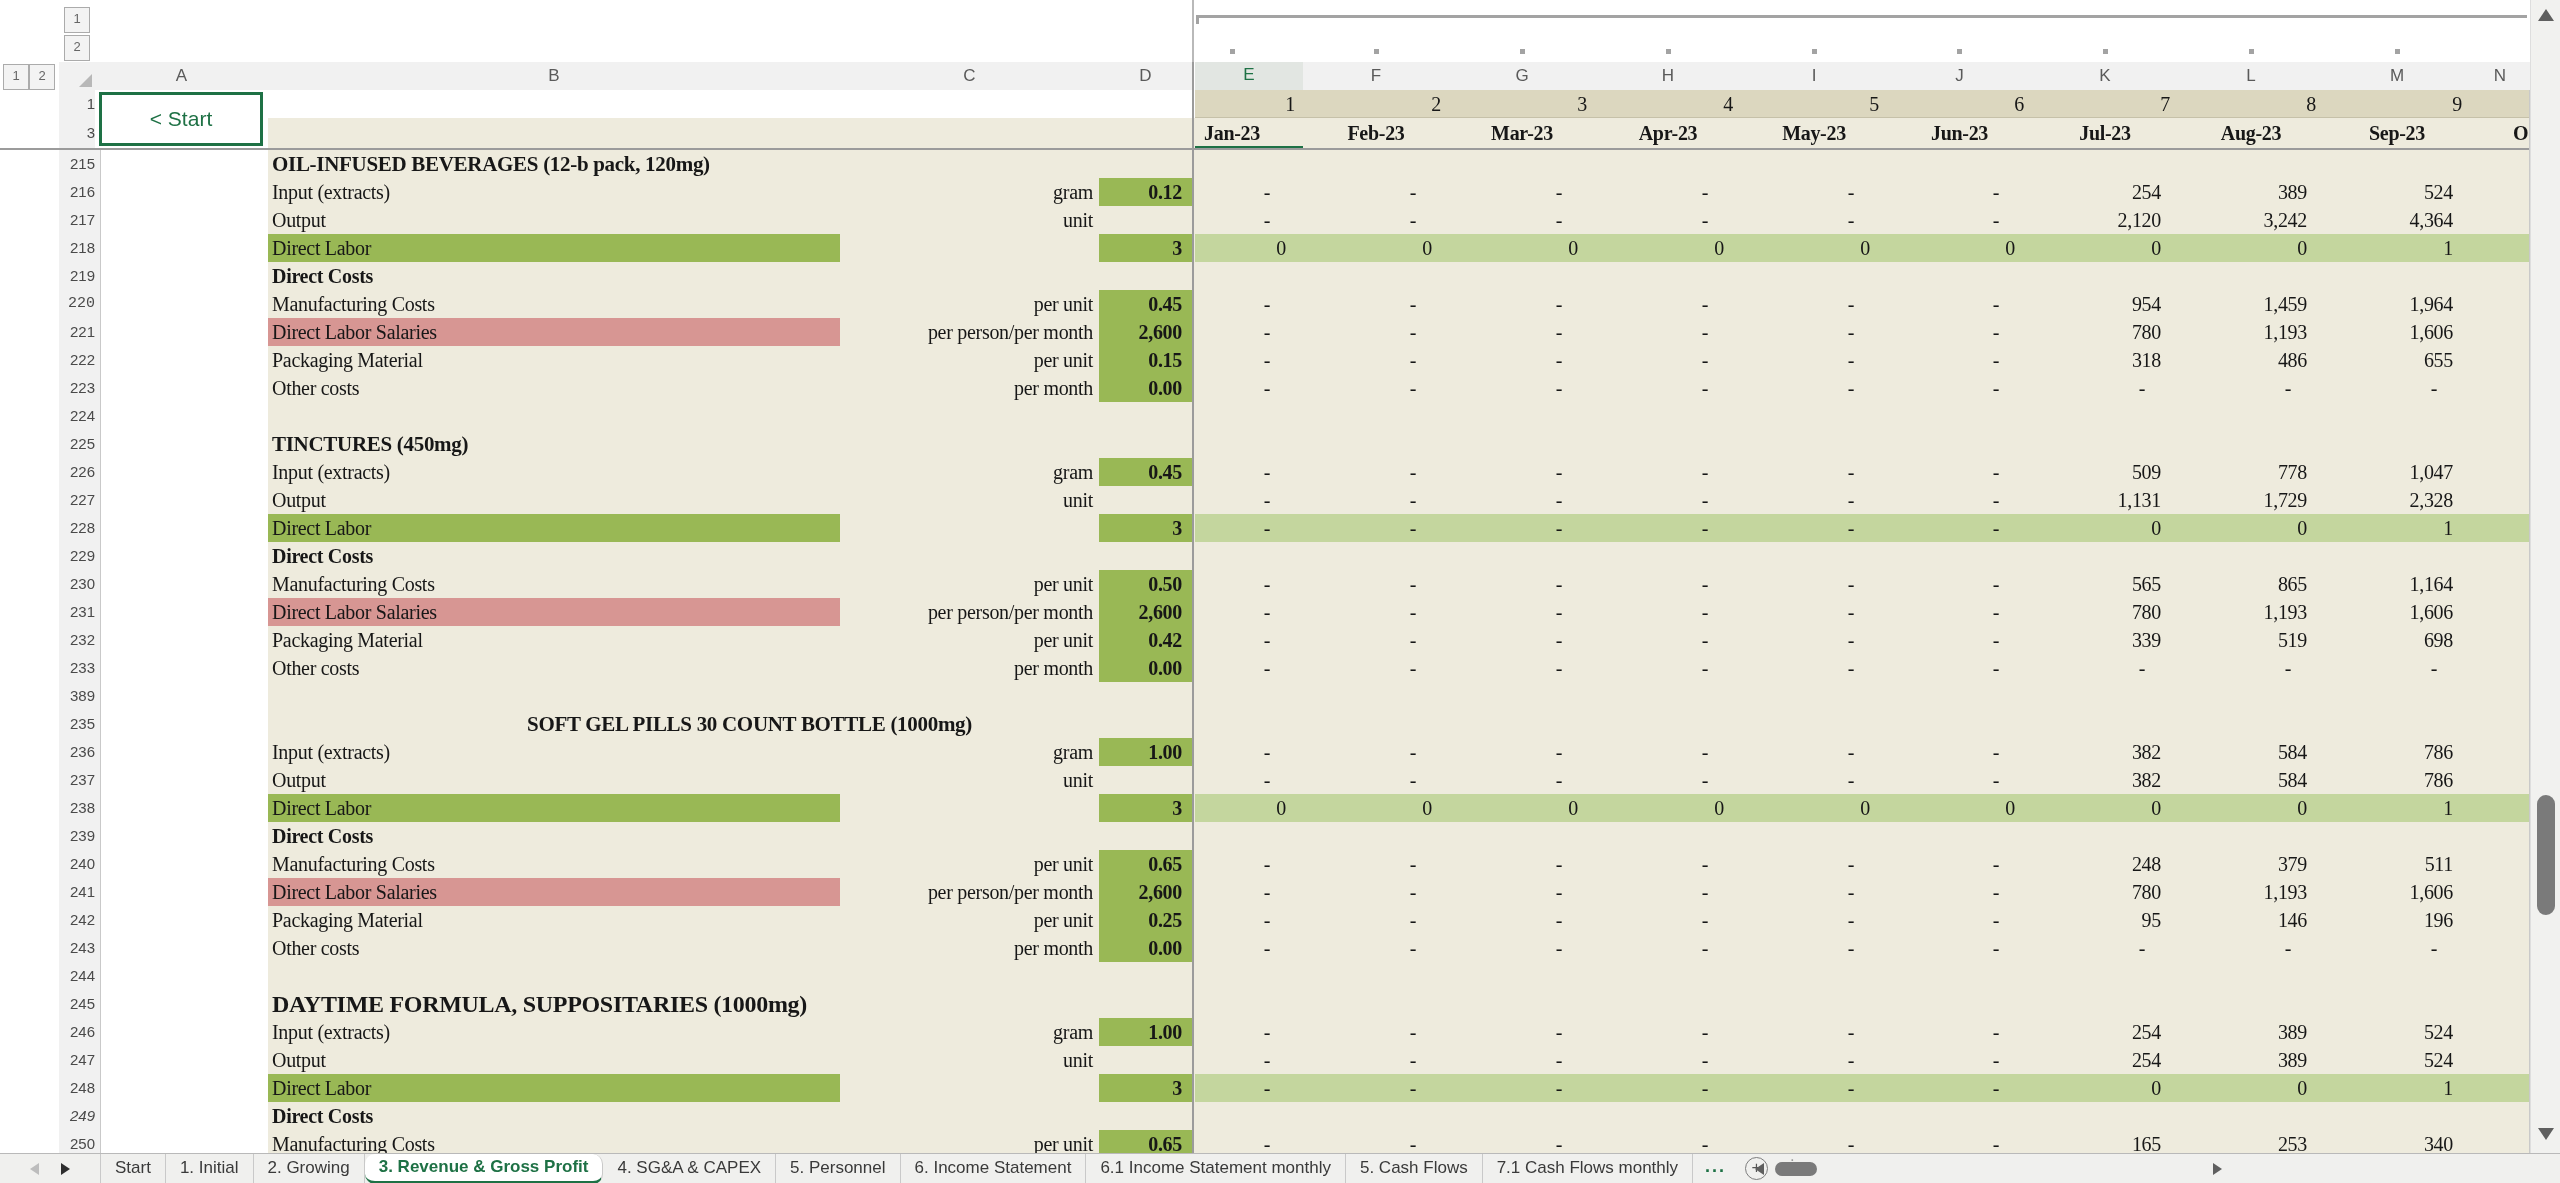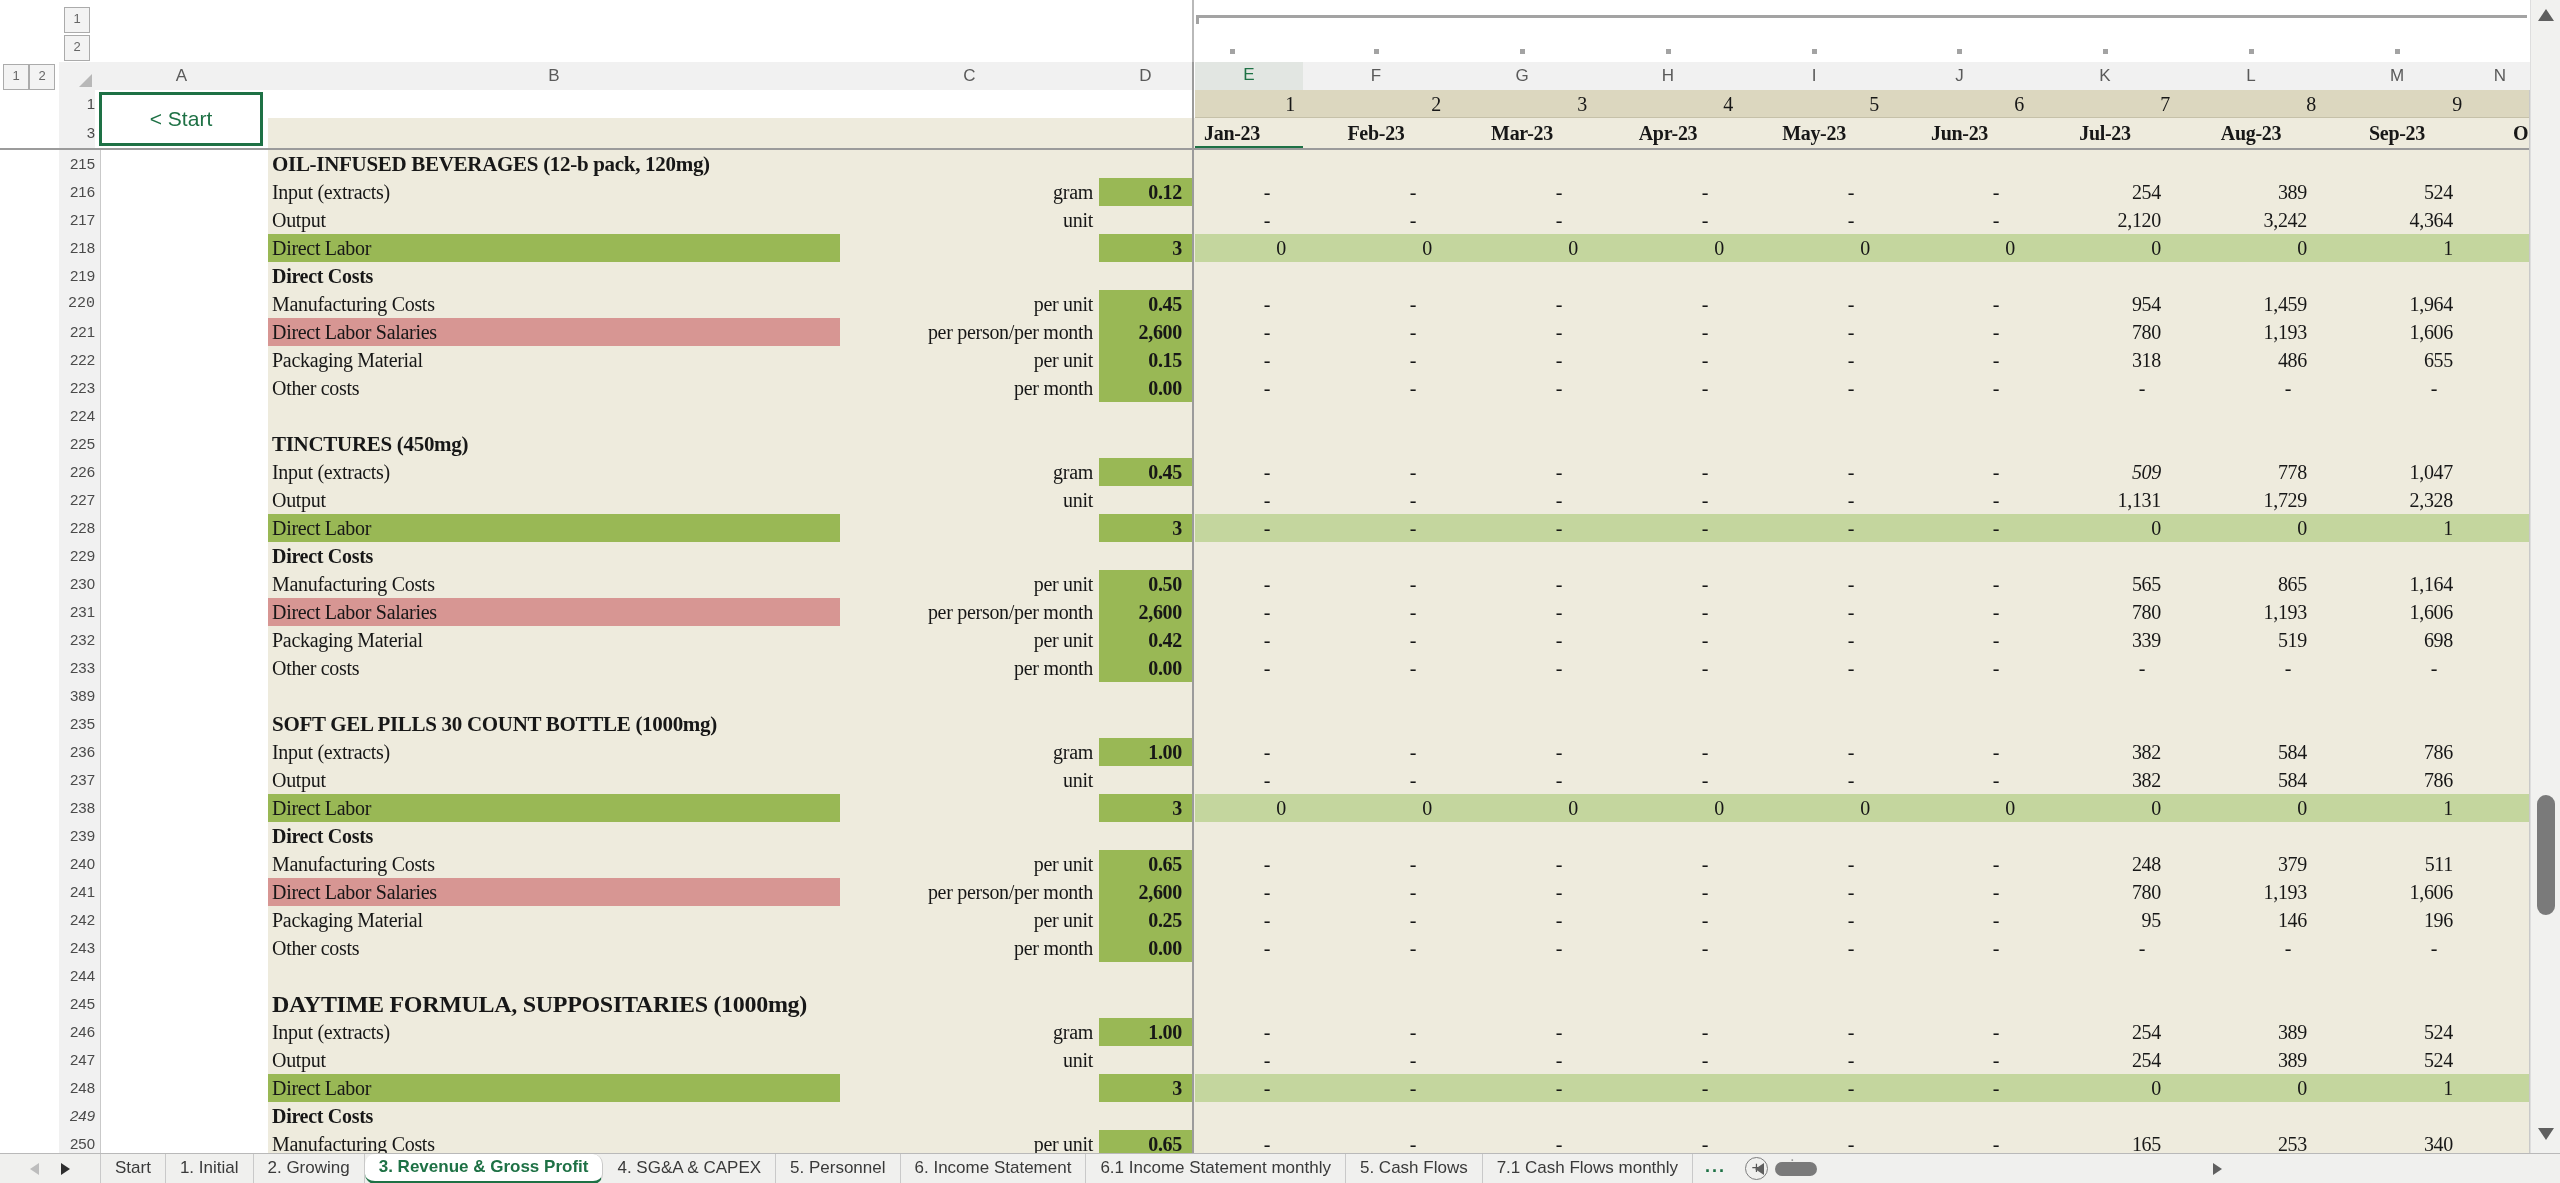--- a/index.html
+++ b/index.html
@@ -214,21 +214,21 @@
       <div class="abs" style="left:268px;top:368px;width:2262px;height:28px;background:#eeebdd;"></div>
       <div class="cell" style="left:268px;top:368px;width:572px;height:28px;padding-left:4px;">Input (extracts)</div>
       <div class="cell right" style="left:840px;top:368px;width:259px;height:28px;padding-right:6px;">gram</div>
       <div class="cell right bold" style="left:1099px;top:368px;width:93px;height:28px;padding-right:10px;background:#99b855;">0.45</div>
       <div class="cell right" style="left:1195px;top:368px;width:108px;height:28px;padding-right:33px;">-</div>
       <div class="cell right" style="left:1303px;top:368px;width:146px;height:28px;padding-right:33px;">-</div>
       <div class="cell right" style="left:1449px;top:368px;width:146px;height:28px;padding-right:33px;">-</div>
       <div class="cell right" style="left:1595px;top:368px;width:146px;height:28px;padding-right:33px;">-</div>
       <div class="cell right" style="left:1741px;top:368px;width:146px;height:28px;padding-right:33px;">-</div>
       <div class="cell right" style="left:1887px;top:368px;width:145px;height:28px;padding-right:33px;">-</div>
-      <div class="cell right" style="left:2032px;top:368px;width:146px;height:28px;padding-right:17px;font-style:italic;">509</div>
+      <div class="cell right" style="left:2032px;top:368px;width:146px;height:28px;padding-right:17px;">509</div>
       <div class="cell right" style="left:2178px;top:368px;width:146px;height:28px;padding-right:17px;">778</div>
       <div class="cell right" style="left:2324px;top:368px;width:146px;height:28px;padding-right:17px;">1,047</div>
       <div class="rowhdr" style="top:396px;height:28px;border-bottom:1px solid #e7e7e7;">227</div>
       <div class="abs" style="left:268px;top:396px;width:2262px;height:28px;background:#eeebdd;"></div>
       <div class="cell" style="left:268px;top:396px;width:572px;height:28px;padding-left:4px;">Output</div>
       <div class="cell right" style="left:840px;top:396px;width:259px;height:28px;padding-right:6px;">unit</div>
       <div class="cell right" style="left:1195px;top:396px;width:108px;height:28px;padding-right:33px;">-</div>
       <div class="cell right" style="left:1303px;top:396px;width:146px;height:28px;padding-right:33px;">-</div>
       <div class="cell right" style="left:1449px;top:396px;width:146px;height:28px;padding-right:33px;">-</div>
       <div class="cell right" style="left:1595px;top:396px;width:146px;height:28px;padding-right:33px;">-</div>
@@ -307,21 +307,21 @@
       <div class="cell right" style="left:1595px;top:564px;width:146px;height:28px;padding-right:33px;">-</div>
       <div class="cell right" style="left:1741px;top:564px;width:146px;height:28px;padding-right:33px;">-</div>
       <div class="cell right" style="left:1887px;top:564px;width:145px;height:28px;padding-right:33px;">-</div>
       <div class="cell right" style="left:2032px;top:564px;width:146px;height:28px;padding-right:33px;">-</div>
       <div class="cell right" style="left:2178px;top:564px;width:146px;height:28px;padding-right:33px;">-</div>
       <div class="cell right" style="left:2324px;top:564px;width:146px;height:28px;padding-right:33px;">-</div>
       <div class="rowhdr" style="top:592px;height:28px;border-bottom:1px solid #e7e7e7;">389</div>
       <div class="abs" style="left:268px;top:592px;width:2262px;height:28px;background:#eeebdd;"></div>
       <div class="rowhdr" style="top:620px;height:28px;border-bottom:1px solid #e7e7e7;">235</div>
       <div class="abs" style="left:268px;top:620px;width:2262px;height:28px;background:#eeebdd;"></div>
-      <div class="cell bold" style="left:272px;top:620px;width:700px;height:28px;font-size:21px;">SOFT GEL PILLS 30 COUNT BOTTLE (1000mg)</div>
+      <div class="cell bold" style="left:272px;top:620px;width:700px;height:28px;font-size:21px;text-align:right;">SOFT GEL PILLS 30 COUNT BOTTLE (1000mg)</div>
       <div class="rowhdr" style="top:648px;height:28px;border-bottom:1px solid #e7e7e7;">236</div>
       <div class="abs" style="left:268px;top:648px;width:2262px;height:28px;background:#eeebdd;"></div>
       <div class="cell" style="left:268px;top:648px;width:572px;height:28px;padding-left:4px;">Input (extracts)</div>
       <div class="cell right" style="left:840px;top:648px;width:259px;height:28px;padding-right:6px;">gram</div>
       <div class="cell right bold" style="left:1099px;top:648px;width:93px;height:28px;padding-right:10px;background:#99b855;">1.00</div>
       <div class="cell right" style="left:1195px;top:648px;width:108px;height:28px;padding-right:33px;">-</div>
       <div class="cell right" style="left:1303px;top:648px;width:146px;height:28px;padding-right:33px;">-</div>
       <div class="cell right" style="left:1449px;top:648px;width:146px;height:28px;padding-right:33px;">-</div>
       <div class="cell right" style="left:1595px;top:648px;width:146px;height:28px;padding-right:33px;">-</div>
       <div class="cell right" style="left:1741px;top:648px;width:146px;height:28px;padding-right:33px;">-</div>

